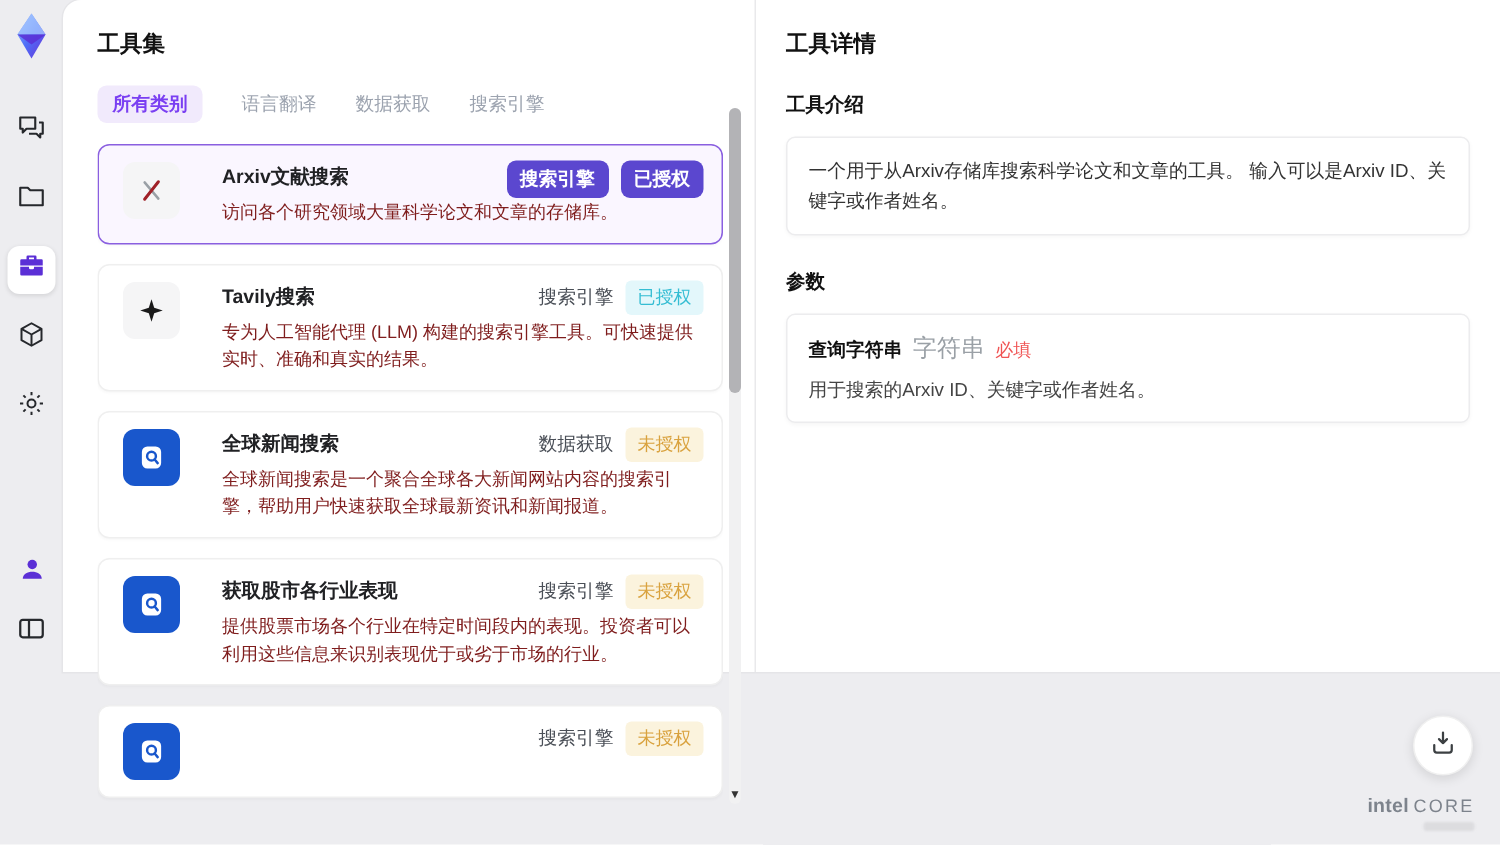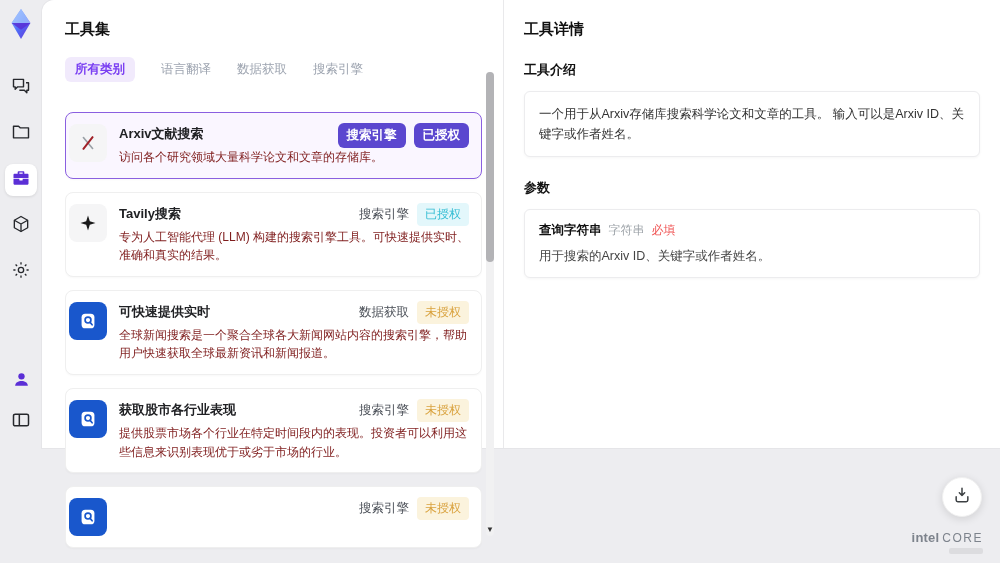--- a/index.html
+++ b/index.html
@@ -24,26 +24,26 @@
   .rail-btn.active{ background:#fff; box-shadow:0 1px 3px rgba(0,0,0,.10); color:var(--accent); }
   .rail-spacer{ flex:1; }
   .rail-bottom{ display:flex; flex-direction:column; gap:8px; align-items:center; }
 
   
   .surface{ flex:1; background:#fff; border-top-left-radius:12px; display:flex; height:100%; box-shadow:0 0 0 1px rgba(0,0,0,.03); }
 
   
   .list-panel{ width:461px; flex-shrink:0; padding:16px 24px 0 23px; position:relative; }
   .page-title{ font-size:15px; font-weight:700; color:#111; margin:4px 0 18px; }
-  .tabs{ display:flex; gap:26px; align-items:center; margin-bottom:30px; }
+  .tabs{ display:flex; gap:26px; align-items:center; margin-bottom:14px; }
   .tab{ border:none; background:transparent; font-size:12.5px; color:#9ca3af; cursor:pointer; padding:4px 0; font-family:inherit; }
   .tab.active{ color:#7a3ff2; background:#f1eafc; padding:4px 10px; border-radius:6px; font-weight:600; }
 
   .tool-list{ display:flex; flex-direction:column; gap:13px; width:417px; height:460px; overflow:hidden; }
-  .card{ position:relative; display:flex; gap:12px; padding:11px 3px; background:#fff; border:1px solid #efefef; border-radius:8px; box-shadow:0 1px 2px rgba(0,0,0,.03); cursor:pointer; }
+  .card{ position:relative; display:flex; gap:28px; padding:11px 16px; background:#fff; border:1px solid #efefef; border-radius:8px; box-shadow:0 1px 2px rgba(0,0,0,.03); cursor:pointer; }
   .card.selected{ border:1.5px solid #8a5fe0; background:#faf6ff; }
   .tool-icon{ width:38px; height:38px; border-radius:8px; background:#f5f5f6; display:flex; align-items:center; justify-content:center; flex-shrink:0; }
   .tool-icon.app-search-icon{ background:#1957cc; }
   .tool-body{ flex:1; min-width:0; }
   .tool-title{ font-size:13px; font-weight:700; color:#202124; margin:1px 0 5px; padding-right:140px; }
   .tool-desc{ font-size:12px; color:#7f1d1d; line-height:1.55; }
   .badges{ position:absolute; top:10px; right:12px; display:flex; gap:8px; align-items:center; }
   .pill{ font-size:12px; padding:3px 8px; border-radius:4px; white-space:nowrap; }
   .pill.solid{ background:var(--badge-solid); color:#fff; border-radius:6px; padding:4px 9px; font-weight:600; font-size:12.5px; }
   .pill.ok{ background:var(--ok-bg); color:var(--ok-text); }
@@ -56,21 +56,21 @@
   .scroll-down{ position:absolute; bottom:2px; left:0; width:8px; text-align:center; font-size:8px; color:#333; line-height:8px; cursor:pointer; }
 
   
   .detail-panel{ flex:1; border-left:1px solid #e9e9eb; padding:16px 20px; position:relative; }
   .detail-title{ font-size:15px; font-weight:700; color:#111; margin:4px 0 22px; }
   .section-heading{ font-size:13px; font-weight:700; color:#111; margin:0 0 12px; }
   .info-box{ border:1px solid #ececee; border-radius:6px; background:#fff; box-shadow:0 1px 3px rgba(0,0,0,.04); padding:12px 14px; font-size:12.5px; color:#333; line-height:1.6; margin-bottom:22px; }
   .param-box{ border:1px solid #ececee; border-radius:6px; background:#fff; box-shadow:0 1px 3px rgba(0,0,0,.04); padding:12px 14px; margin-bottom:12px; }
   .param-head{ display:flex; align-items:baseline; gap:7px; }
   .p-name{ font-size:12.5px; font-weight:700; color:#111; }
-  .p-type{ font-size:12px; color:#9aa0a6; }
+  .p-type{ font-size:16px; color:#9aa0a6; }
   .p-req{ font-size:12px; color:var(--required); }
   .p-desc{ margin-top:9px; font-size:12.5px; color:#444; }
 
   
   .fab{ position:absolute; right:18px; bottom:46px; width:40px; height:40px; border-radius:50%; background:#fff; border:1px solid #f0f0f0; box-shadow:0 2px 8px rgba(0,0,0,.12); display:flex; align-items:center; justify-content:center; cursor:pointer; }
   .brand{ position:absolute; right:17px; bottom:9px; text-align:right; color:#7d838c; line-height:1.1; }
   .brand .b-intel{ font-size:13px; font-weight:600; letter-spacing:.2px; }
   .brand .b-core{ font-size:12px; font-weight:300; letter-spacing:1.5px; margin-left:3px; }
   .brand .b-sub{ display:block; margin-top:2px; margin-left:auto; width:34px; height:6px; background:#dcdcdf; border-radius:2px; filter:blur(.6px); }
 </style>
@@ -187,21 +187,21 @@
           </div>
           <div class="card">
             <div class="tool-icon app-search-icon">
               <svg width="22" height="22" viewBox="0 0 24 24" fill="none">
                 <rect x="5" y="4" width="14" height="16" rx="4" fill="#fff"></rect>
                 <circle cx="12" cy="11" r="3.2" stroke="#1957cc" stroke-width="1.8"></circle>
                 <path d="M14.3 13.5l2.2 2.6" stroke="#1957cc" stroke-width="1.8" stroke-linecap="round"></path>
               </svg>
             </div>
             <div class="tool-body">
-              <div class="tool-title">可快速提供实时</div>
+              <div class="tool-title">全球新闻搜索</div>
               <div class="tool-desc">全球新闻搜索是一个聚合全球各大新闻网站内容的搜索引擎，帮助用户快速获取全球最新资讯和新闻报道。</div>
             </div>
             <div class="badges">
               <span class="cat">数据获取</span>
               <span class="pill no">未授权</span>
             </div>
           </div>
           <div class="card">
             <div class="tool-icon app-search-icon">
               <svg width="22" height="22" viewBox="0 0 24 24" fill="none">

